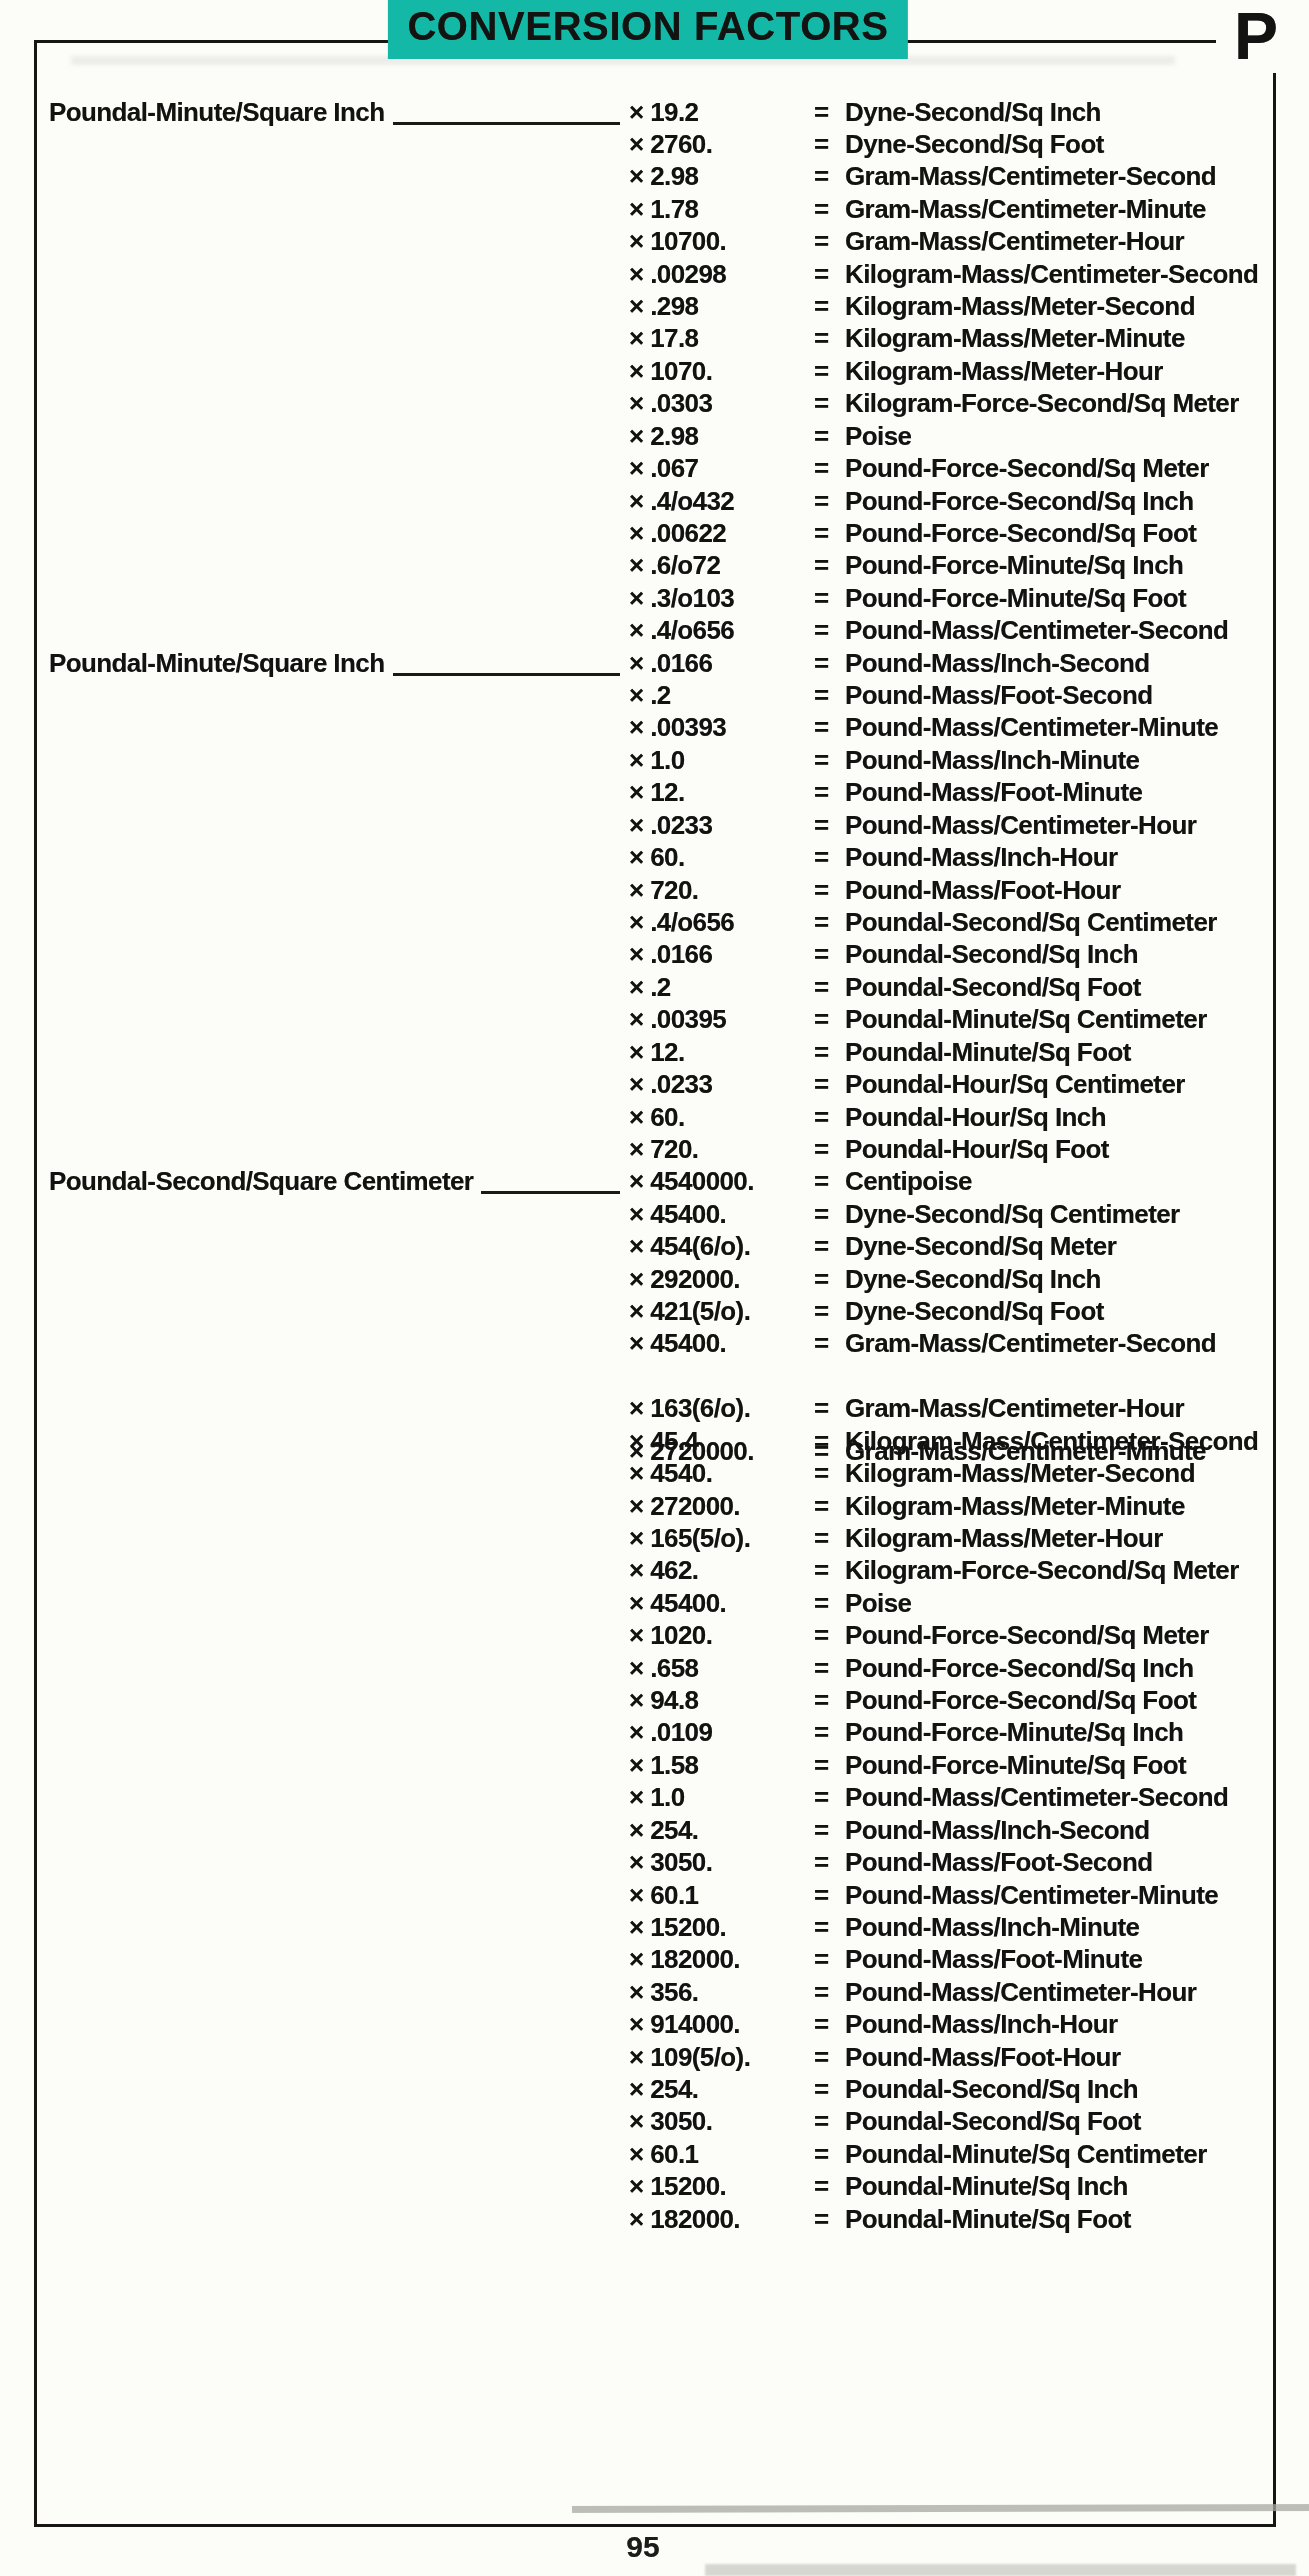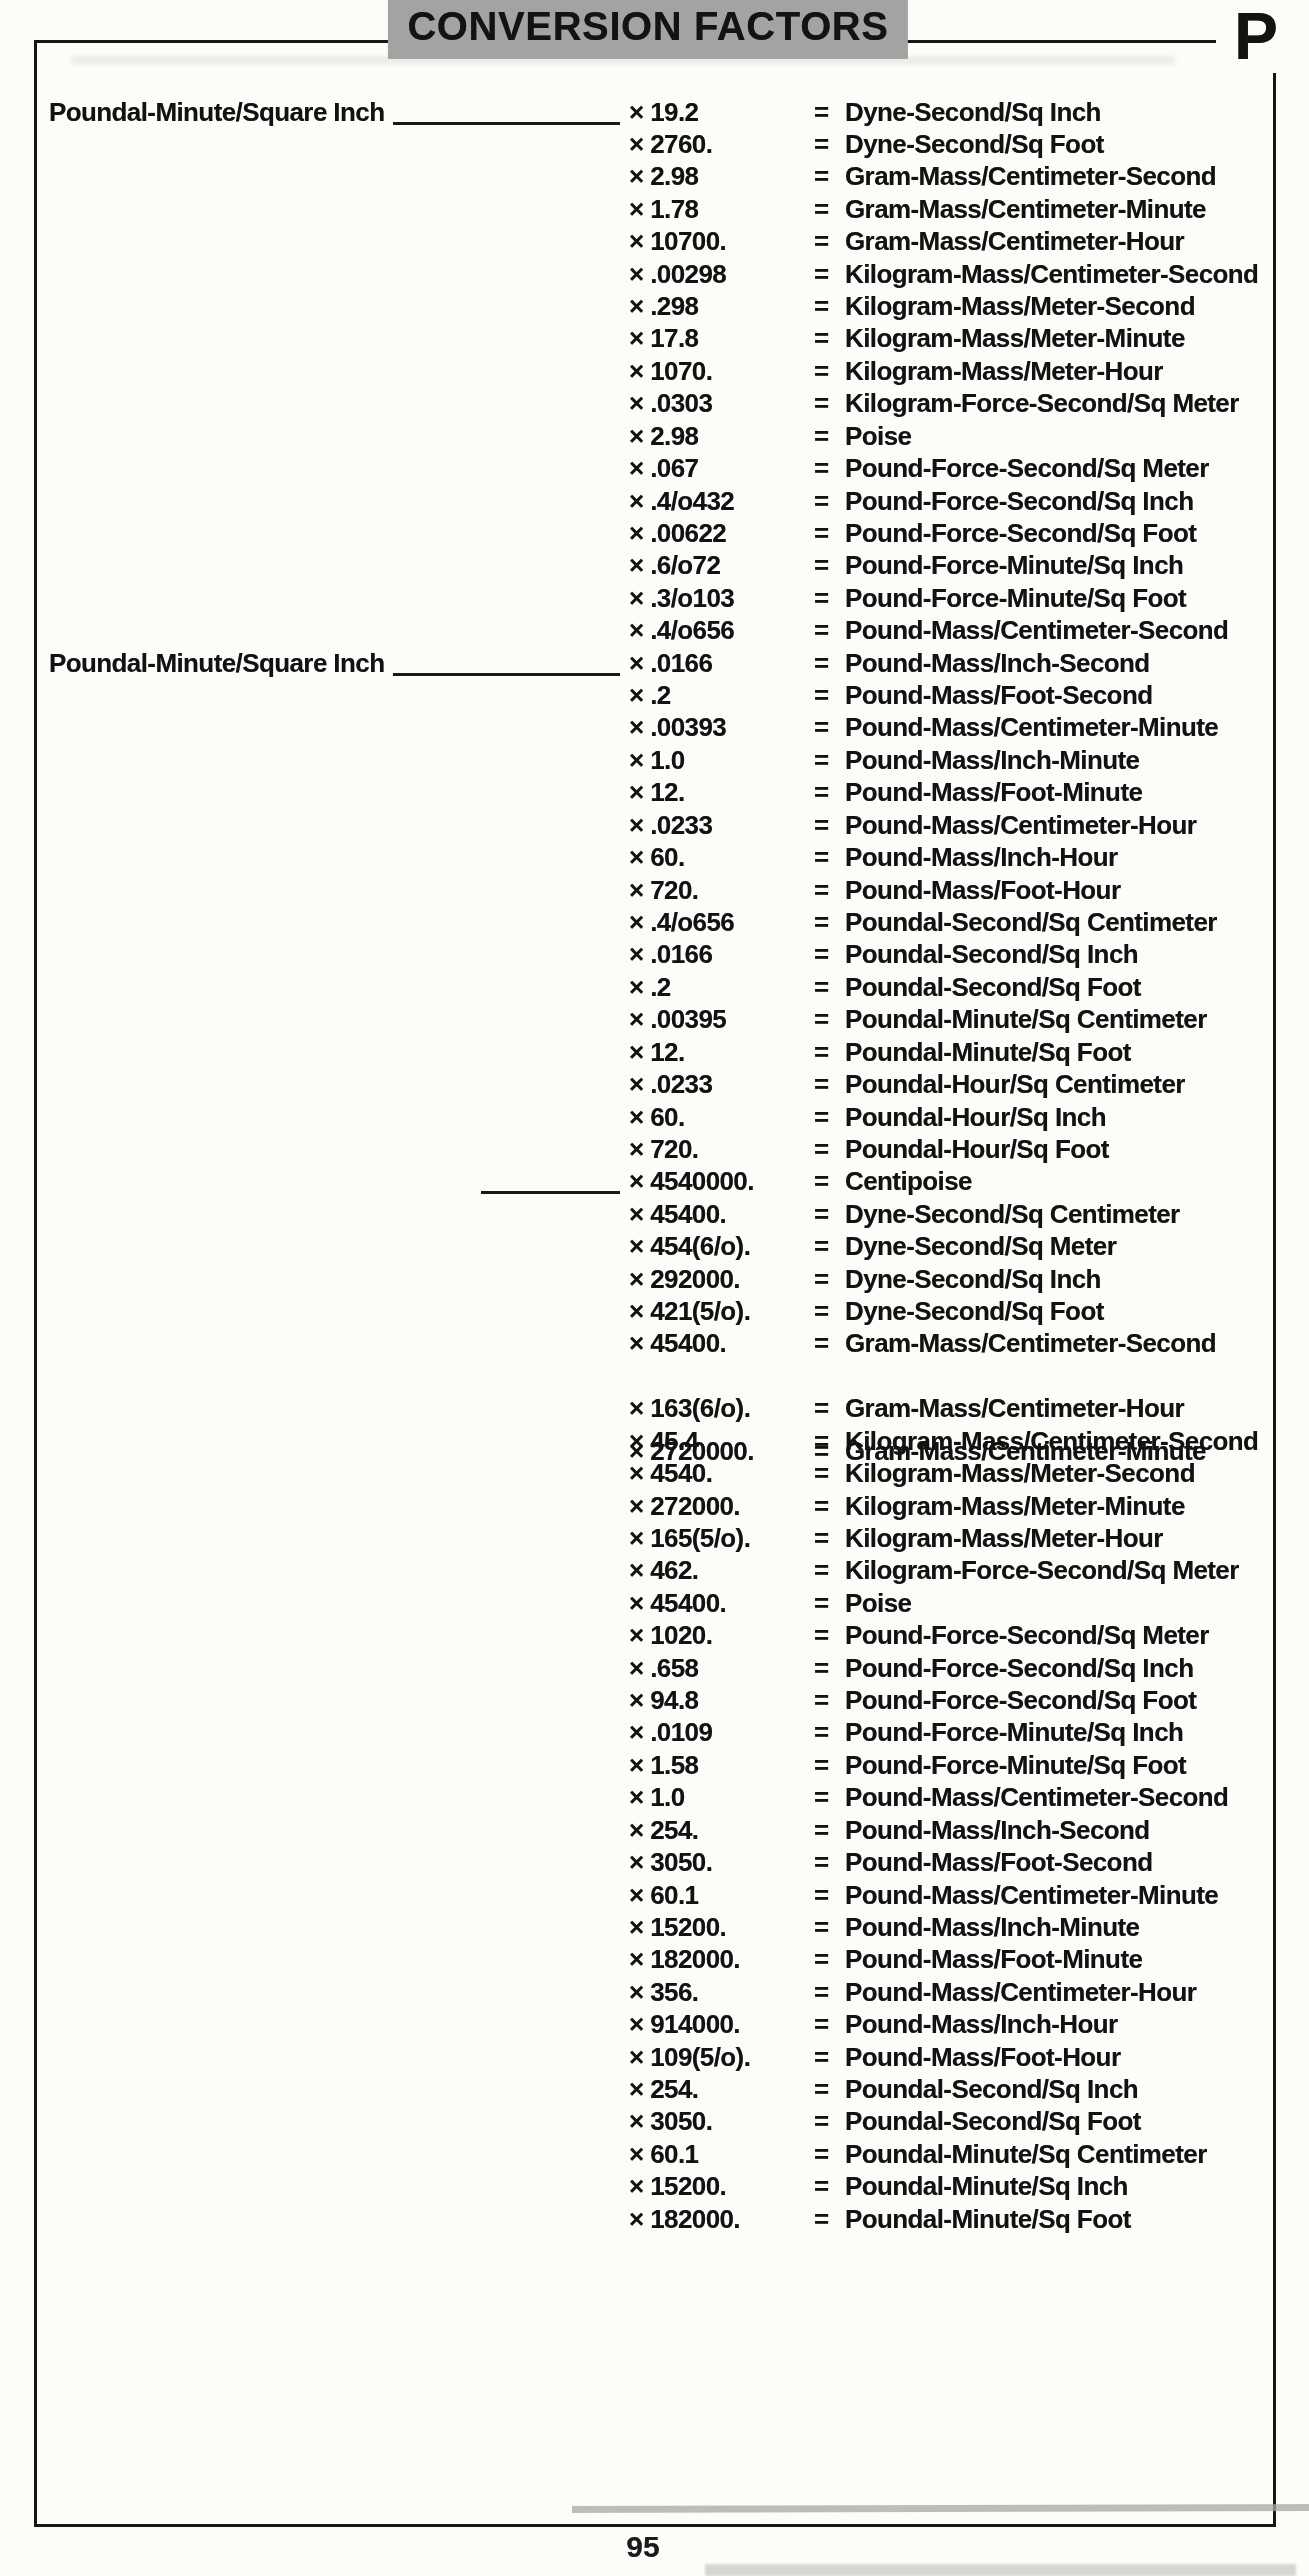--- a/index.html
+++ b/index.html
@@ -19,21 +19,21 @@
     width:1242px;height:2487px;
     border:3.9px solid #171614;
     box-sizing:border-box;
     background:transparent;
   }
   
   #title-block{
     position:absolute;
     top:0px;left:648px;
     transform:translateX(-50%);
-    background:#a3a3a3;
+    background:#14b8a6;
     padding:3.9px 19.5px 10.4px 19.5px;
     z-index:3;
     white-space:nowrap;
   }
   #page-title{
     font-size:40px;
     letter-spacing:0.6px;
     color:#131311;
     text-shadow:0 0 0.6px rgba(10,10,10,.55);
   }
@@ -272,20 +272,21 @@
         <span class="fval">× 60.</span>
         <span class="feq">=</span>
         <span class="funit">Poundal-Hour/Sq Inch</span>
       </div>
       <div class="frow" style="top: 1133px;">
         <span class="fval">× 720.</span>
         <span class="feq">=</span>
         <span class="funit">Poundal-Hour/Sq Foot</span>
       </div>
       <div class="frow" style="top: 1165px;">
+        <span class="glabel">Poundal-Second/Square Centimeter</span>
         <span class="fval">× 4540000.</span>
         <span class="feq">=</span>
         <span class="funit">Centipoise</span>
         <div class="glabel-line" style="left: 481px; width: 139px;"></div>
       </div>
       <div class="frow" style="top: 1198px;">
         <span class="fval">× 45400.</span>
         <span class="feq">=</span>
         <span class="funit">Dyne-Second/Sq Centimeter</span>
       </div>

